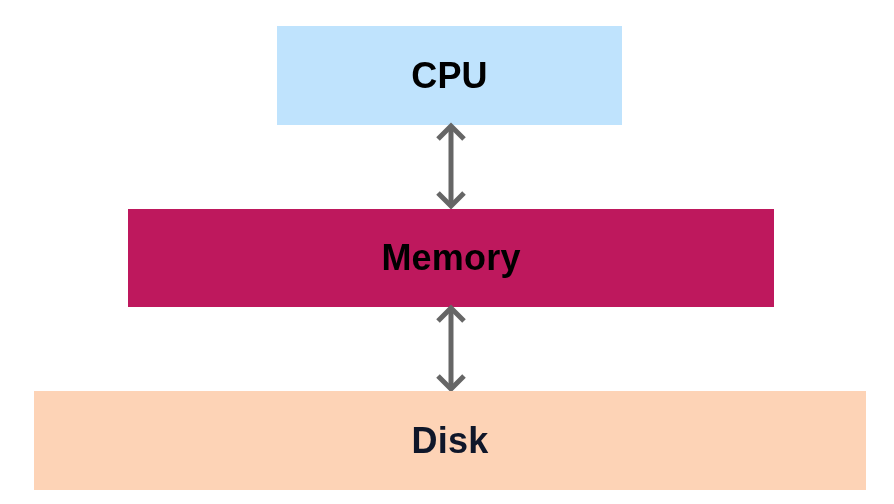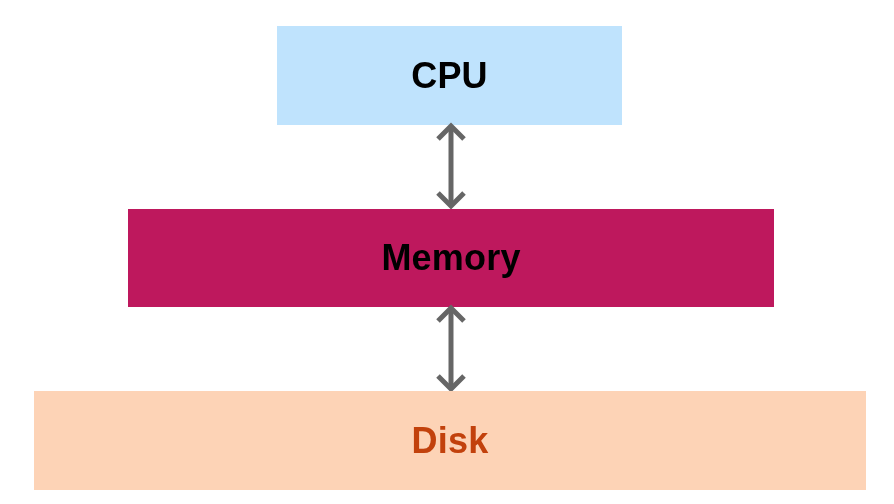--- a/index.html
+++ b/index.html
@@ -106,16 +106,16 @@
 
   <div class="connector" id="connector-memory-disk">
     <svg viewBox="0 0 52 89" preserveAspectRatio="none">
       <line x1="26" y1="4" x2="26" y2="85" stroke="#666666" stroke-width="5" stroke-linecap="butt"></line>
       <polyline points="13,17 26,4 39,17" fill="none" stroke="#666666" stroke-width="5" stroke-linecap="butt" stroke-linejoin="miter"></polyline>
       <polyline points="13,72 26,85 39,72" fill="none" stroke="#666666" stroke-width="5" stroke-linecap="butt" stroke-linejoin="miter"></polyline>
     </svg>
   </div>
 
   <div class="node-box" id="node-disk" style="left: 34px; top: 379px; width: 832px; height: 99px; background: rgb(253, 211, 182);">
-    <span class="node-label" style="color: #c2410c;">Disk</span>
+    <span class="node-label" style="color: #0f172a;">Disk</span>
   </div>
 
 </div>
 
 </body></html>

